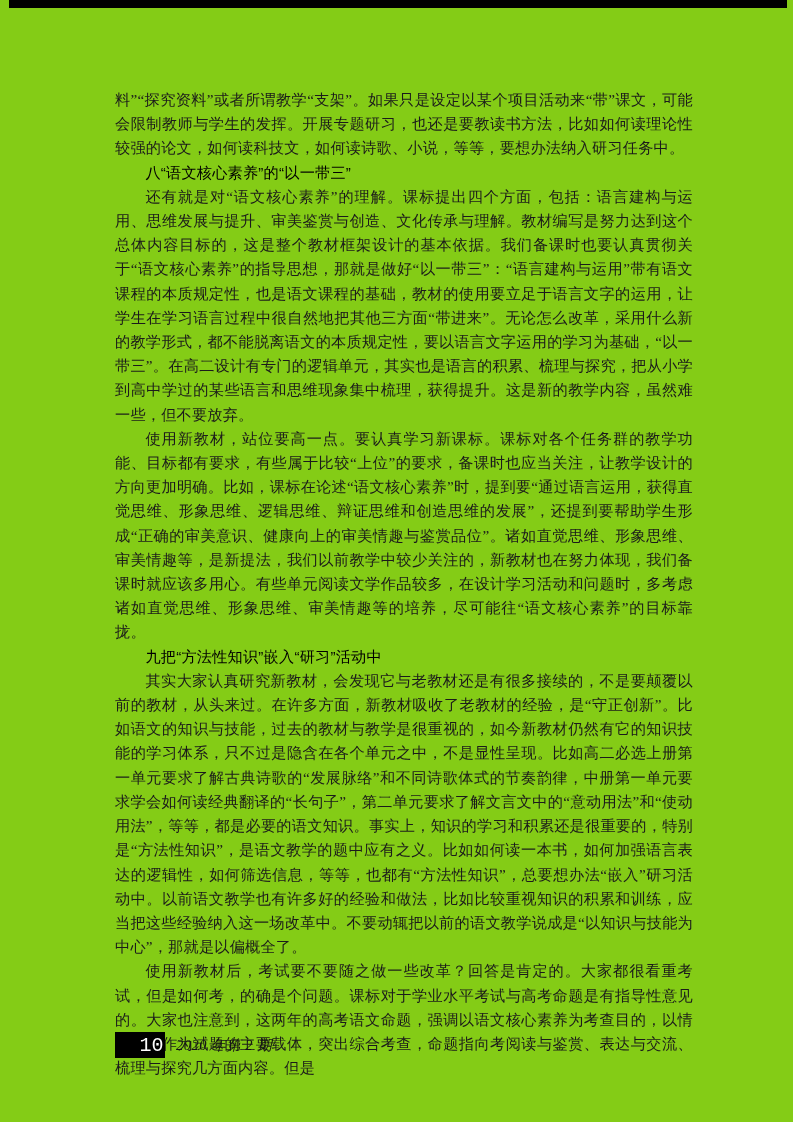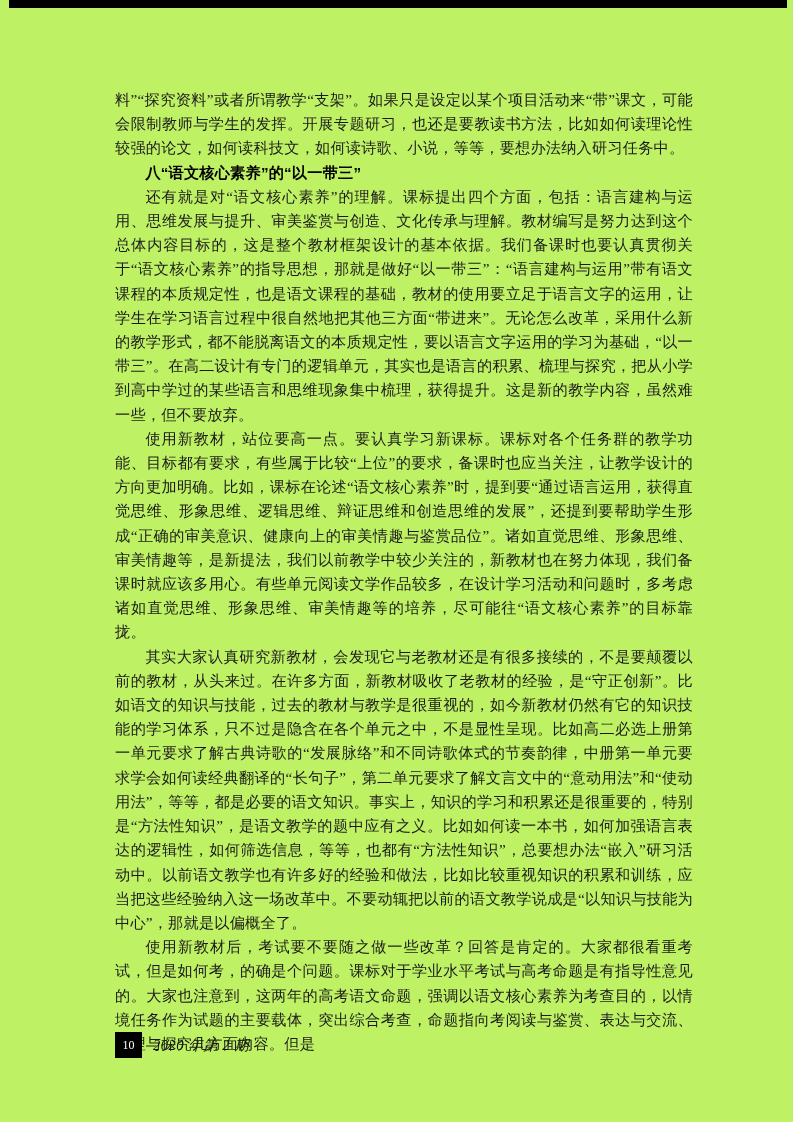--- a/index.html
+++ b/index.html
@@ -4,21 +4,21 @@
 <style>
   html, body {
     margin: 0;
     padding: 0;
     background: #ffffff;
   }
   .page {
     position: relative;
     width: 793px;
     height: 1122px;
-    background: #bef264;
+    background: #84cc16;
     overflow: hidden;
     font-family: "Liberation Serif", "DejaVu Serif", serif;
   }
   .top-rule {
     position: absolute;
     top: 0;
     left: 9px;
     width: 778px;
     height: 8px;
     background: #000000;
@@ -38,21 +38,21 @@
     margin: 0;
     text-indent: 2em;
   }
   .content p.no-indent {
     text-indent: 0;
   }
   .section-heading {
     margin: 0;
     font-size: 15.2px;
     line-height: 24.2px;
-    font-weight: bold;
+    font-weight: normal;
     color: #000000;
     text-indent: 2em;
     text-align: left;
     font-family: "Liberation Sans", "DejaVu Sans", sans-serif;
   }
   .page-footer {
     position: absolute;
     left: 115px;
     top: 1032px;
     display: flex;
@@ -60,22 +60,23 @@
     gap: 11px;
   }
   .page-number {
     display: flex;
     align-items: center;
     justify-content: center;
     width: 27px;
     height: 26px;
     background: #000000;
     color: #ffffff;
-    font-size: 12px;
-    font-family: Liberation Serif, serif;
+    font-size: 20px;
+    font-family: Liberation Mono, monospace;
+    padding-left: 23px;
   }
   .issue {
     color: #141414;
     font-size: 14.5px;
     letter-spacing: 0.5px;
     font-family: "Liberation Serif", "DejaVu Serif", serif;
     font-style: italic;
   }
 </style>
 </head>
@@ -88,20 +89,21 @@
   <main class="content">
 
     <p class="no-indent">料”“探究资料”或者所谓教学“支架”。如果只是设定以某个项目活动来“带”课文，可能会限制教师与学生的发挥。开展专题研习，也还是要教读书方法，比如如何读理论性较强的论文，如何读科技文，如何读诗歌、小说，等等，要想办法纳入研习任务中。</p>
 
     <h2 class="section-heading">八“语文核心素养”的“以一带三”</h2>
 
     <p>还有就是对“语文核心素养”的理解。课标提出四个方面，包括：语言建构与运用、思维发展与提升、审美鉴赏与创造、文化传承与理解。教材编写是努力达到这个总体内容目标的，这是整个教材框架设计的基本依据。我们备课时也要认真贯彻关于“语文核心素养”的指导思想，那就是做好“以一带三”：“语言建构与运用”带有语文课程的本质规定性，也是语文课程的基础，教材的使用要立足于语言文字的运用，让学生在学习语言过程中很自然地把其他三方面“带进来”。无论怎么改革，采用什么新的教学形式，都不能脱离语文的本质规定性，要以语言文字运用的学习为基础，“以一带三”。在高二设计有专门的逻辑单元，其实也是语言的积累、梳理与探究，把从小学到高中学过的某些语言和思维现象集中梳理，获得提升。这是新的教学内容，虽然难一些，但不要放弃。</p>
 
     <p>使用新教材，站位要高一点。要认真学习新课标。课标对各个任务群的教学功能、目标都有要求，有些属于比较“上位”的要求，备课时也应当关注，让教学设计的方向更加明确。比如，课标在论述“语文核心素养”时，提到要“通过语言运用，获得直觉思维、形象思维、逻辑思维、辩证思维和创造思维的发展”，还提到要帮助学生形成“正确的审美意识、健康向上的审美情趣与鉴赏品位”。诸如直觉思维、形象思维、审美情趣等，是新提法，我们以前教学中较少关注的，新教材也在努力体现，我们备课时就应该多用心。有些单元阅读文学作品较多，在设计学习活动和问题时，多考虑诸如直觉思维、形象思维、审美情趣等的培养，尽可能往“语文核心素养”的目标靠拢。</p>
 
+    <h2 class="section-heading">九把“方法性知识”嵌入“研习”活动中</h2>
 
     <p>其实大家认真研究新教材，会发现它与老教材还是有很多接续的，不是要颠覆以前的教材，从头来过。在许多方面，新教材吸收了老教材的经验，是“守正创新”。比如语文的知识与技能，过去的教材与教学是很重视的，如今新教材仍然有它的知识技能的学习体系，只不过是隐含在各个单元之中，不是显性呈现。比如高二必选上册第一单元要求了解古典诗歌的“发展脉络”和不同诗歌体式的节奏韵律，中册第一单元要求学会如何读经典翻译的“长句子”，第二单元要求了解文言文中的“意动用法”和“使动用法”，等等，都是必要的语文知识。事实上，知识的学习和积累还是很重要的，特别是“方法性知识”，是语文教学的题中应有之义。比如如何读一本书，如何加强语言表达的逻辑性，如何筛选信息，等等，也都有“方法性知识”，总要想办法“嵌入”研习活动中。以前语文教学也有许多好的经验和做法，比如比较重视知识的积累和训练，应当把这些经验纳入这一场改革中。不要动辄把以前的语文教学说成是“以知识与技能为中心”，那就是以偏概全了。</p>
 
 
     <p>使用新教材后，考试要不要随之做一些改革？回答是肯定的。大家都很看重考试，但是如何考，的确是个问题。课标对于学业水平考试与高考命题是有指导性意见的。大家也注意到，这两年的高考语文命题，强调以语文核心素养为考查目的，以情境任务作为试题的主要载体，突出综合考查，命题指向考阅读与鉴赏、表达与交流、梳理与探究几方面内容。但是</p>
 
   </main>
 
   <footer class="page-footer">
     <span class="page-number">10</span>

